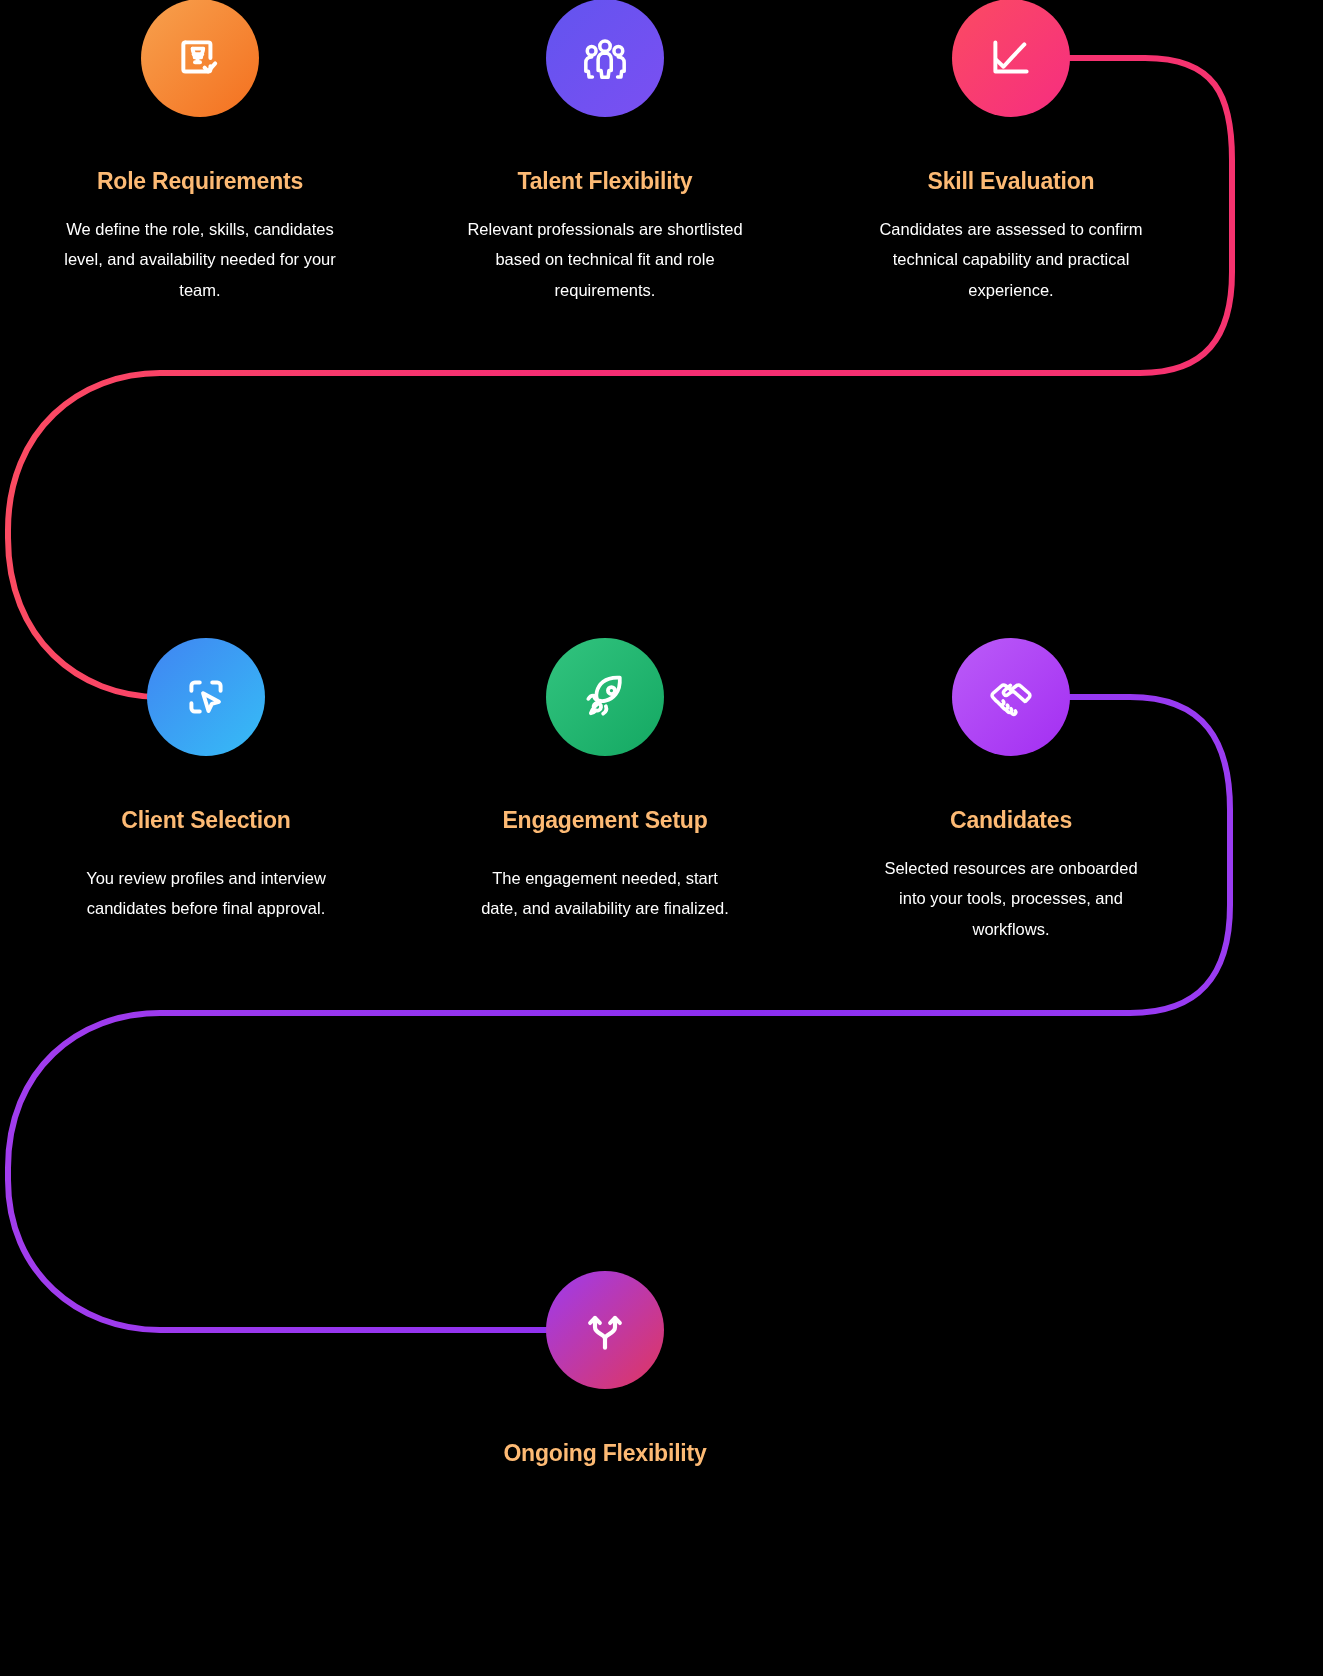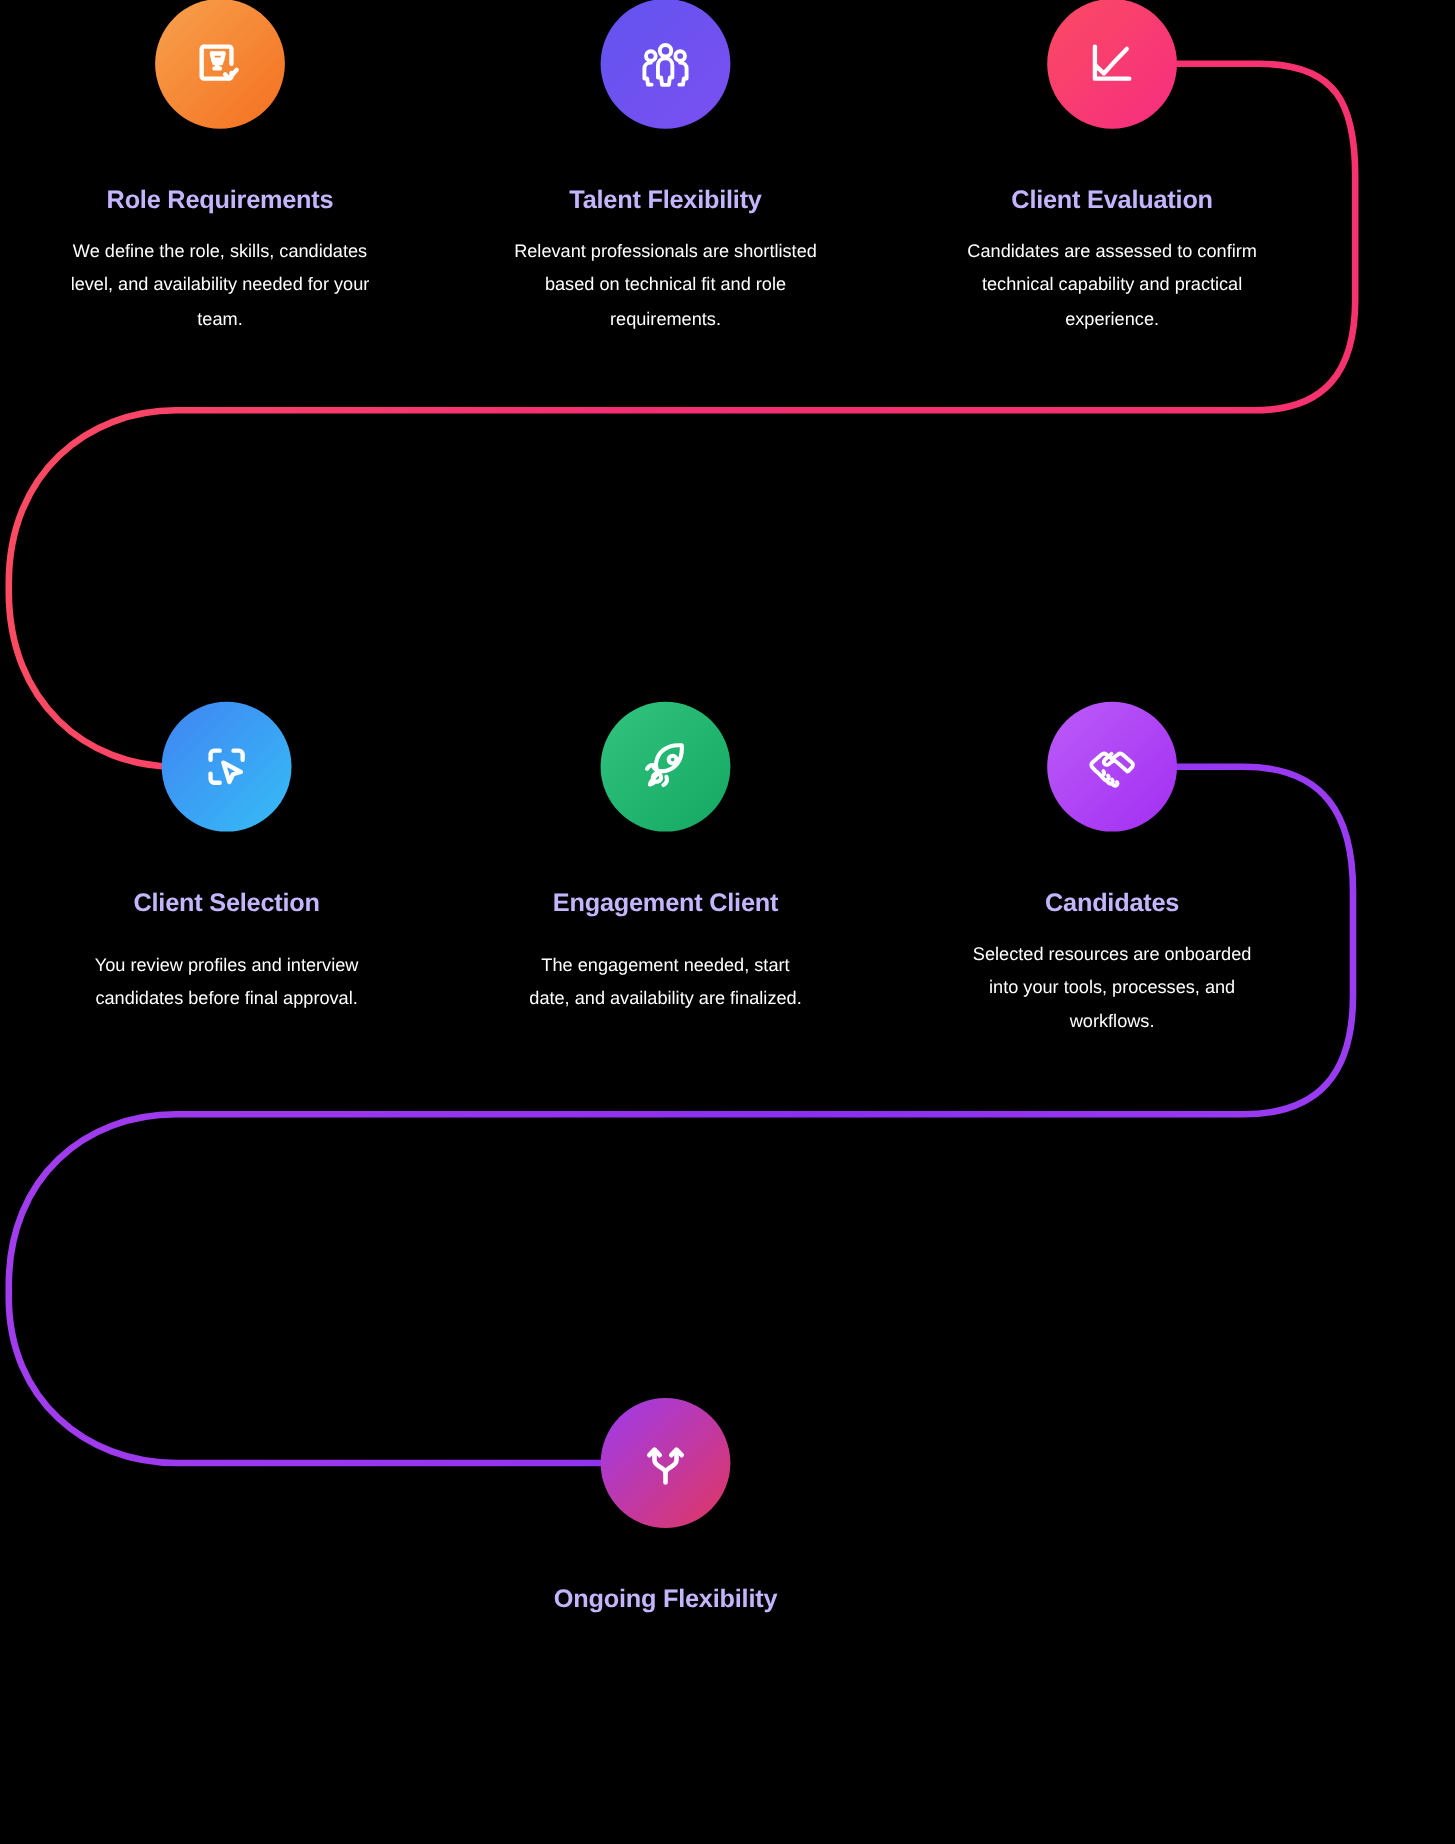--- a/index.html
+++ b/index.html
@@ -15,21 +15,21 @@
 
   .node { position:absolute; width:296px; margin-left:-148px; text-align:center; }
   .circle {
     width:118px; height:118px; border-radius:50%;
     margin:0 auto; display:flex; align-items:center; justify-content:center;
     position:relative;
   }
   .circle svg { width:50px; height:50px; display:block; }
   .node-title {
     margin-top:50px;
-    font-size:23px; font-weight:700; color:#c4b5fd;
+    font-size:23px; font-weight:700; color:#fdba74;
     letter-spacing:-0.2px; line-height:1.25;
   }
   .node-desc {
     margin-top:18px;
     font-size:16.5px; color:#ffffff; line-height:1.85;
     font-weight:400;
     padding:0 8px;
   }
   .node-desc.narrow { padding:0 16px;margin-top:28px; }
 </style>
@@ -135,21 +135,21 @@
 
   <div class="node" style="left:1011px; top:-1px;">
     <div class="circle" style="background:linear-gradient(135deg,#fb4b62 0%,#f62d80 100%);">
       <span>
         <svg viewBox="0 0 24 24" fill="none" stroke="#fff" stroke-width="1.9" stroke-linecap="round" stroke-linejoin="round">
           <path d="M4.5 4.5v14h15"></path>
           <path d="M4.8 12.8l3.6 3.4 4-4.4 6-6.3"></path>
         </svg>
       </span>
     </div>
-    <div class="node-title">Client Evaluation</div>
+    <div class="node-title">Skill Evaluation</div>
     <div class="node-desc">Candidates are assessed to confirm technical capability and practical experience.</div>
   </div>
 
   <div class="node" style="left:206px; top:638px;">
     <div class="circle" style="background:linear-gradient(135deg,#4084f2 0%,#36bdf6 100%);">
       <span>
         <svg viewBox="0 0 24 24" fill="none" stroke="#fff" stroke-width="1.9" stroke-linecap="round" stroke-linejoin="round">
           <path d="M5 9V6.6A1.6 1.6 0 0 1 6.6 5H9"></path>
           <path d="M15 5h2.4A1.6 1.6 0 0 1 19 6.6V9"></path>
           <path d="M5 15v2.4A1.6 1.6 0 0 0 6.6 19H9"></path>
@@ -167,21 +167,21 @@
         <svg viewBox="0 0 24 24" fill="none" stroke="#fff" stroke-width="1.8" stroke-linecap="round" stroke-linejoin="round">
           <path d="M9.3 14.8c-2.9-2.9-1-7.9 1.8-10.1 2-1.6 5-2.2 8-2 .2 3-.4 6-2 8-2.2 2.8-7.2 4.7-10.1 1.8l.3.3z"></path>
           <circle cx="15.1" cy="8.9" r="1.7"></circle>
           <path d="M9.1 14.6l-2.3 2.3"></path>
           <path d="M7.6 11.6C6 11 4.8 11.5 4 12.9"></path>
           <path d="M12.4 16.4c.6 1.6.1 2.8-1.3 3.6"></path>
           <path d="M6.6 17.3c-1 1-1.4 2.5-1.4 2.5s1.5-.4 2.5-1.4a1.8 1.8 0 1 0-1.1-1.1z"></path>
         </svg>
       </span>
     </div>
-    <div class="node-title">Engagement Client</div>
+    <div class="node-title">Engagement Setup</div>
     <div class="node-desc narrow">The engagement needed, start date, and availability are finalized.</div>
   </div>
 
   <div class="node" style="left:1011px; top:638px;">
     <div class="circle" style="background:linear-gradient(135deg,#bb5cf8 0%,#a32ef2 100%);">
       <span>
         <svg viewBox="0 0 24 24" fill="none" stroke="#fff" stroke-width="1.7" stroke-linecap="round" stroke-linejoin="round">
           <path d="M11.8 8.4L9.4 6.6a1.6 1.6 0 0 0-2 .1l-4 3.5a1.4 1.4 0 0 0-.1 2l1.5 1.6"></path>
           <path d="M12.2 8.4l2.4-1.8a1.6 1.6 0 0 1 2 .1l4 3.5c.6.5.6 1.4.1 2l-1.6 1.7"></path>
           <path d="M12.2 8.4h-.4"></path>

